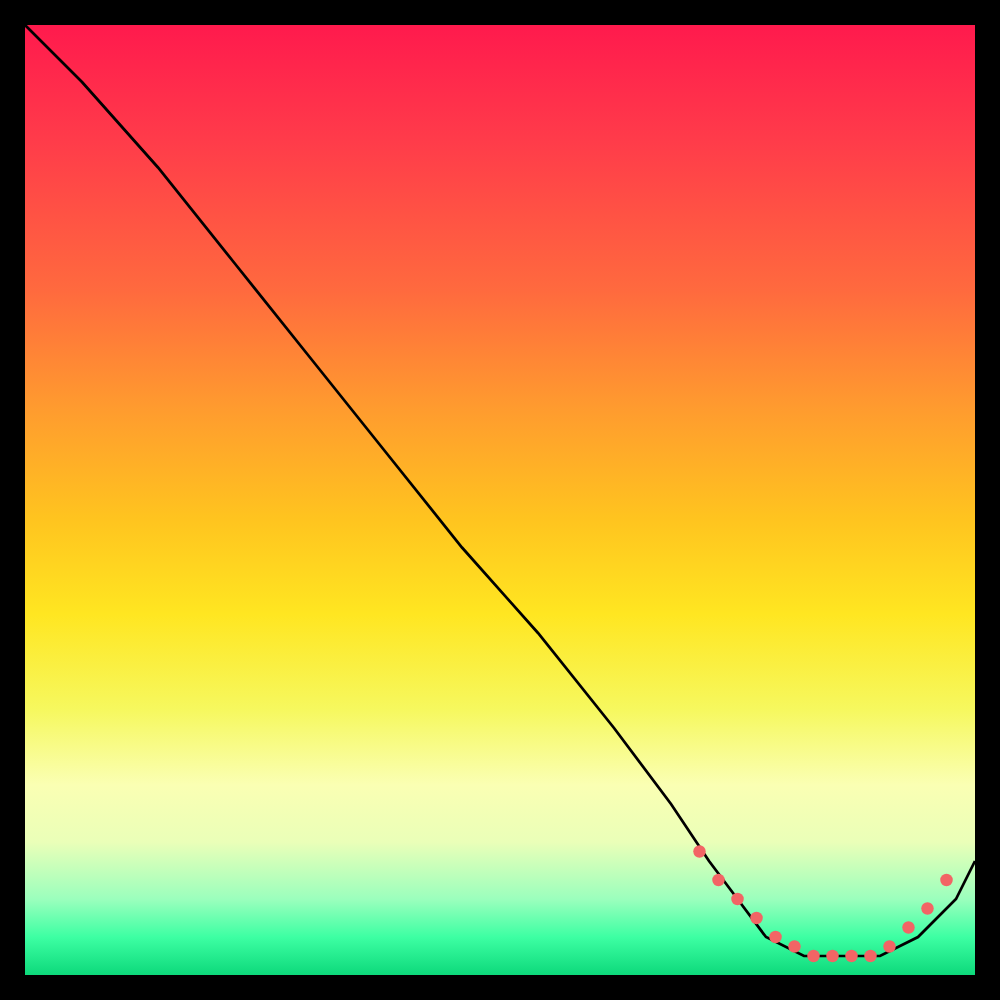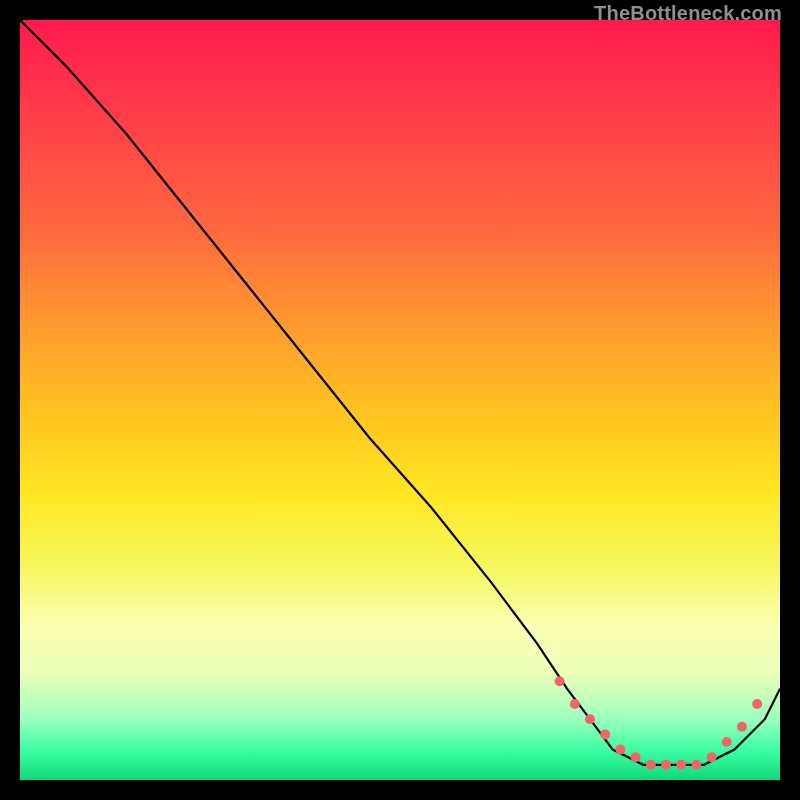--- a/index.html
+++ b/index.html
@@ -55,21 +55,20 @@
     right: 18px;
     font: 600 20px "Segoe UI", Arial, sans-serif;
     color: #8f8f8f;
     letter-spacing: 0.2px;
   }
 </style>
 </head>
 <body>
 
 <div class="stage">
-  <div class="watermark">TheBottleneck.com</div>
 
   <div class="plot">
     <div class="gradient"></div>
     <svg class="overlay" viewBox="0 0 760 760">
       <path id="curve-path" fill="none" stroke="#000" stroke-width="2.2" d="M0.0 0.0 L45.6 45.6 L106.4 114.0 L167.2 190.0 L228.0 266.0 L288.8 342.0 L349.6 418.0 L410.4 486.4 L471.2 562.4 L516.8 623.2 L547.2 668.8 L570.0 699.2 L592.8 729.6 L623.2 744.8 L653.6 744.8 L684.0 744.8 L714.4 729.6 L744.8 699.2 L760.0 668.8"></path>
       <g id="marker-group">
           <circle cx="539.6" cy="661.2" r="5" fill="#f26565"></circle>
           <circle cx="554.8" cy="684.0" r="5" fill="#f26565"></circle>
           <circle cx="570.0" cy="699.2" r="5" fill="#f26565"></circle>
           <circle cx="585.2" cy="714.4" r="5" fill="#f26565"></circle>

